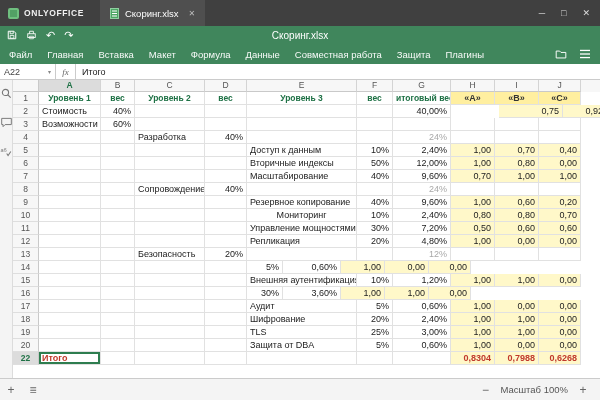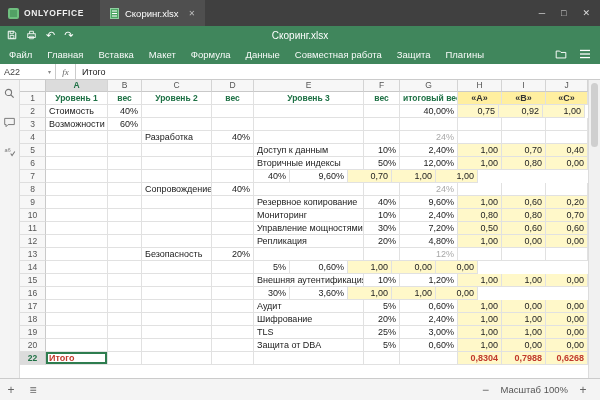--- a/index.html
+++ b/index.html
@@ -194,21 +194,21 @@
         </div>
         <div class="grow">
           <div class="rowh">2</div>
           <div class="cell" style="width: 62px;">Стоимость</div>
           <div class="cell c-p" style="width: 34px;">40%</div>
           <div class="cell" style="width: 70px;"></div>
           <div class="cell" style="width: 42px;"></div>
           <div class="cell" style="width: 110px;"></div>
           <div class="cell" style="width: 36px;"></div>
           <div class="cell c-p" style="width: 58px;">40,00%</div>
-          <div class="cell c-y" style="width: 41px;">0,75</div>
+          <div class="cell c-y" style="width: 64px; margin-left: 48px;">0,75</div>
           <div class="cell c-y" style="width: 44px;">0,92</div>
           <div class="cell c-y" style="width: 42px;">1,00</div>
         </div>
         <div class="grow">
           <div class="rowh">3</div>
           <div class="cell" style="width: 62px;">Возможности</div>
           <div class="cell c-p" style="width: 34px;">60%</div>
           <div class="cell" style="width: 70px;"></div>
           <div class="cell" style="width: 42px;"></div>
           <div class="cell" style="width: 110px;"></div>
@@ -256,20 +256,21 @@
           <div class="cell c-y" style="width: 44px;">1,00</div>
           <div class="cell c-y" style="width: 44px;">0,80</div>
           <div class="cell c-y" style="width: 42px;">0,00</div>
         </div>
         <div class="grow">
           <div class="rowh">7</div>
           <div class="cell" style="width: 62px;"></div>
           <div class="cell" style="width: 34px;"></div>
           <div class="cell" style="width: 70px;"></div>
           <div class="cell" style="width: 42px;"></div>
+          <div class="cell" style="width: 110px;">Масштабирование</div>
           <div class="cell c-p" style="width: 36px;">40%</div>
           <div class="cell c-p" style="width: 58px;">9,60%</div>
           <div class="cell c-y" style="width: 44px;">0,70</div>
           <div class="cell c-y" style="width: 44px;">1,00</div>
           <div class="cell c-y" style="width: 42px;">1,00</div>
         </div>
         <div class="grow">
           <div class="rowh">8</div>
           <div class="cell" style="width: 62px;"></div>
           <div class="cell" style="width: 34px;"></div>
@@ -294,21 +295,21 @@
           <div class="cell c-y" style="width: 44px;">1,00</div>
           <div class="cell c-y" style="width: 44px;">0,60</div>
           <div class="cell c-y" style="width: 42px;">0,20</div>
         </div>
         <div class="grow">
           <div class="rowh">10</div>
           <div class="cell" style="width: 62px;"></div>
           <div class="cell" style="width: 34px;"></div>
           <div class="cell" style="width: 70px;"></div>
           <div class="cell" style="width: 42px;"></div>
-          <div class="cell" style="width: 110px;">Мониторинг</div>
+          <div class="cell" style="width: 110px; text-align: center;">Мониторинг</div>
           <div class="cell c-p" style="width: 36px;">10%</div>
           <div class="cell c-p" style="width: 58px;">2,40%</div>
           <div class="cell c-y" style="width: 44px;">0,80</div>
           <div class="cell c-y" style="width: 44px;">0,80</div>
           <div class="cell c-y" style="width: 42px;">0,70</div>
         </div>
         <div class="grow">
           <div class="rowh">11</div>
           <div class="cell" style="width: 62px;"></div>
           <div class="cell" style="width: 34px;"></div>

